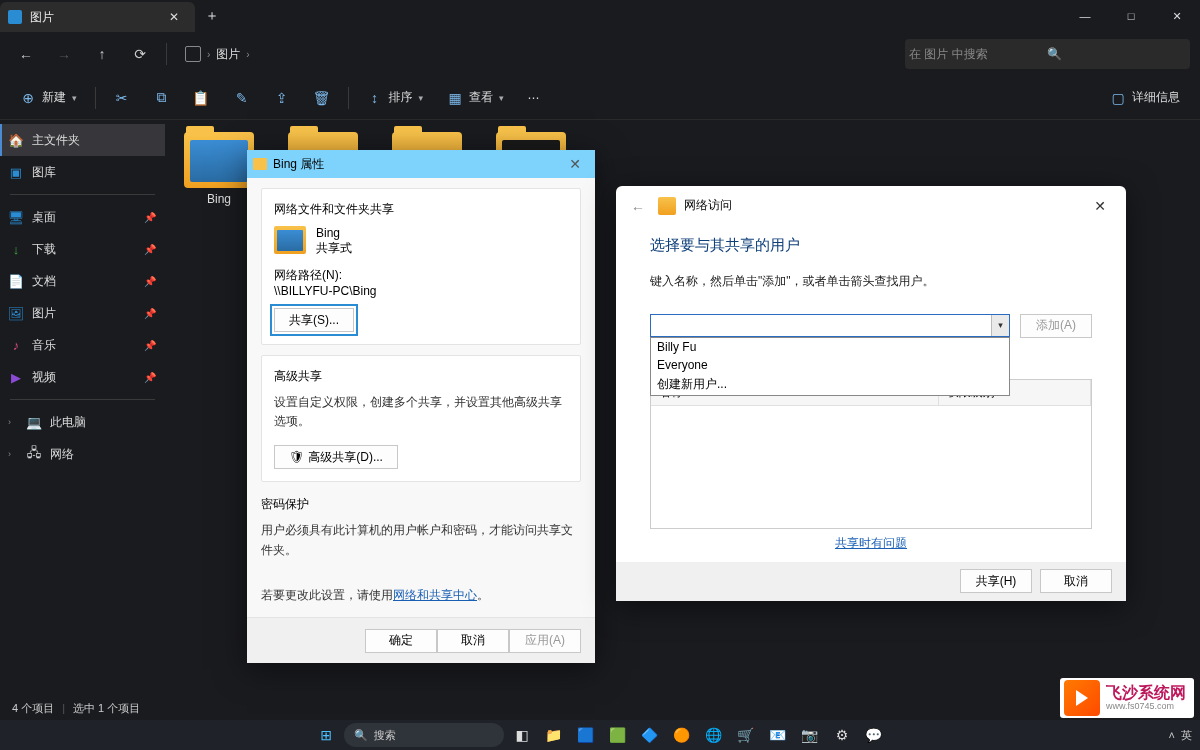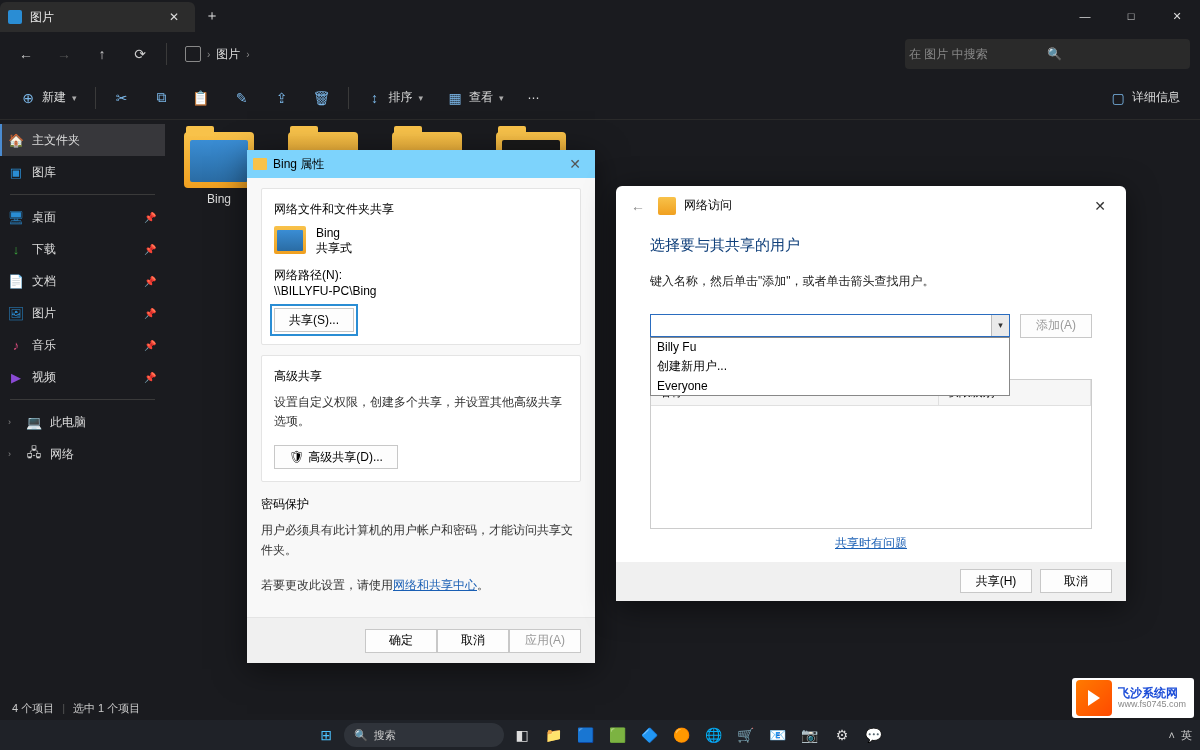--- a/index.html
+++ b/index.html
@@ -102,21 +102,21 @@
 .listbox { margin-top: 41px; height: 150px; background: #fff; border: 1px solid #ccc; }
 .listhead { display: flex; background: #fff; border-bottom: 1px solid #e0e0e0; }
 .listhead-col { padding: 4px 8px; font-size: 12px; background: #f6f6f6; border-right: 1px solid #e0e0e0; }
 .net-link { margin-top: 6px; text-align: center; }
 .dlg-net-foot { height: 42px; display: flex; align-items: center; justify-content: flex-end; gap: 8px; padding: 0 14px; background: #f0f0f0; }
 
 
 .watermark { position: absolute; right: 6px; bottom: 32px; display: flex; align-items: center; gap: 6px; background: rgba(30,30,34,0.0); }
 .wm-logo { width: 36px; height: 36px; background: linear-gradient(135deg,#ff7a00,#ff4a00); border-radius: 4px; display: flex; align-items: center; justify-content: center; }
 .wm-logo::before { content:""; border-left: 12px solid #fff; border-top: 8px solid transparent; border-bottom: 8px solid transparent; }
-.wm-text { font-size: 12px; font-weight: bold; color: #1d4ed8; line-height: 1; }
+.wm-text { font-size: 16px; font-weight: bold; color: #be185d; line-height: 1; }
 .wm-sub { font-size: 9px; color: #888; }
 .wm-box { background: #fff; padding: 2px 8px 2px 4px; border-radius: 3px; display: flex; align-items: center; gap: 6px; }
 </style>
 </head>
 <body>
 
 <div class="titlebar">
   <div class="tab">
     <span class="tab-icon"></span>
     <span class="tab-title">图片</span>
@@ -321,21 +321,21 @@
       <div class="group-title">高级共享</div>
       <p>设置自定义权限，创建多个共享，并设置其他高级共享选项。</p>
       <div style="margin-top:14px"><button class="btn">
             <span style="margin-right:4px">🛡</span>
             <span>高级共享(D)...</span>
           </button></div>
     </div>
     <div class="group" style="border:none;background:transparent;padding:4px 0">
       <div class="group-title">密码保护</div>
       <p>用户必须具有此计算机的用户帐户和密码，才能访问共享文件夹。</p>
-      <p style="margin-top:16px">
+      <p style="margin-top:26px">
         <span>若要更改此设置，请使用</span><a class="link">网络和共享中心</a><span>。</span>
       </p>
     </div>
   </div>
   <div class="dlg-foot">
     <button class="btn">确定</button>
     <button class="btn">取消</button>
     <button class="btn" style="color:#999">应用(A)</button>
   </div>
 </div>
@@ -351,22 +351,22 @@
     <h2 class="net-h">选择要与其共享的用户</h2>
     <p class="net-p">键入名称，然后单击"添加"，或者单击箭头查找用户。</p>
     <div class="net-row">
       <div class="combo">
         <input class="combo-input" type="text" style="">
         <div class="combo-btn">
             <span>▾</span>
           </div>
         <div class="combo-drop">
           <div class="combo-opt">Billy Fu</div>
+          <div class="combo-opt">Everyone</div>
           <div class="combo-opt">创建新用户...</div>
-          <div class="combo-opt">Everyone</div>
         </div>
       </div>
       <button class="btn" style="color:#999">添加(A)</button>
     </div>
     <div class="listbox">
       <div class="listhead">
         <div class="listhead-col" style="flex:2">名称</div>
         <div class="listhead-col" style="flex:1">权限级别</div>
       </div>
     </div>

